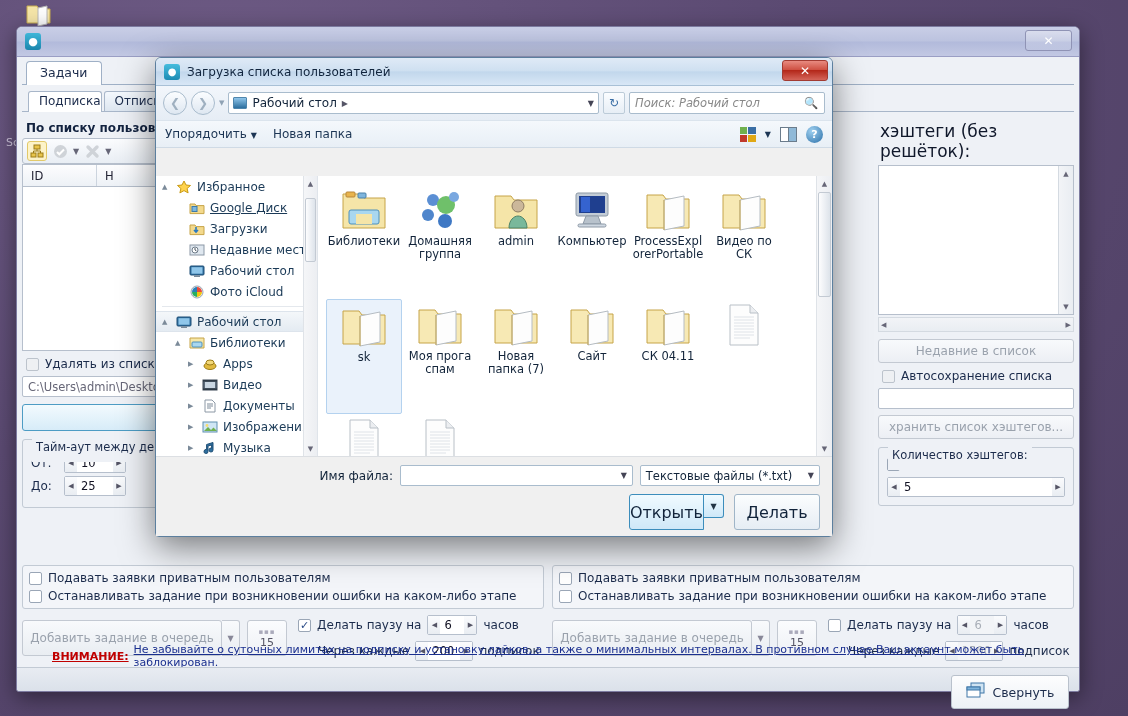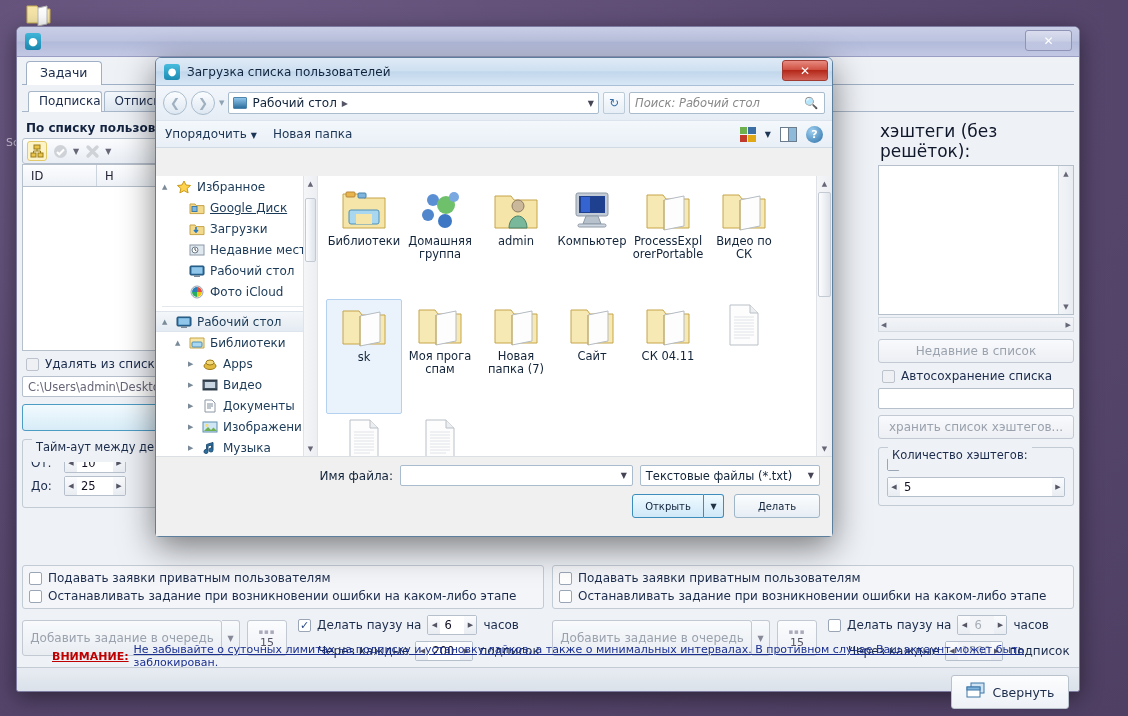--- a/index.html
+++ b/index.html
@@ -279,23 +279,23 @@
   .filescroll .ar.bot{position:absolute;bottom:0;width:100%;}
 
   .dlg-bottom { position:absolute; left:0; right:0; bottom:0; height:80px;
     background:#f0f0f0; border-top:1px solid #dcdfe3; }
   .fnrow { display:flex; align-items:center; gap:7px; padding:8px 12px 0 0; }
   .fnlabel { font-size:12px; color:#12243a; width:248px; text-align:right; }
   .combo { height:21px; border:1px solid #a9bccd; background:#fff; border-radius:2px;
     display:flex; align-items:center; padding:0 5px; font-size:11.5px; color:#12243a;}
   .combo .cc { margin-left:auto; font-size:8px; color:#445; }
   .btnrow { display:flex; justify-content:flex-end; gap:10px; padding:8px 12px 0 0; }
-  .dlgbtn { height:24px; min-width:86px; border:1px solid #9fb5c8; border-radius:3px;
+  .dlgbtn { height:36px; min-width:86px; border:1px solid #9fb5c8; border-radius:3px;
     background:linear-gradient(to bottom,#fbfdfe,#e6edf4);
-    display:flex;align-items:center;justify-content:center;font-size:10px;color:#11233a;}
+    display:flex;align-items:center;justify-content:center;font-size:16px;color:#11233a;}
   .dlgbtn.primary { border:1px solid #3c8dbc; background:linear-gradient(to bottom,#f0faff,#cfe8f8);}
   .splitcaret { width:20px;height:24px;border:1px solid #3c8dbc;border-left:none;border-radius:0 3px 3px 0;
     background:linear-gradient(to bottom,#f0faff,#cfe8f8);display:flex;align-items:center;justify-content:center;
     font-size:8px;color:#234;}
 </style>
 </head>
 <body>
 
 <div class="desktop"></div>
 

